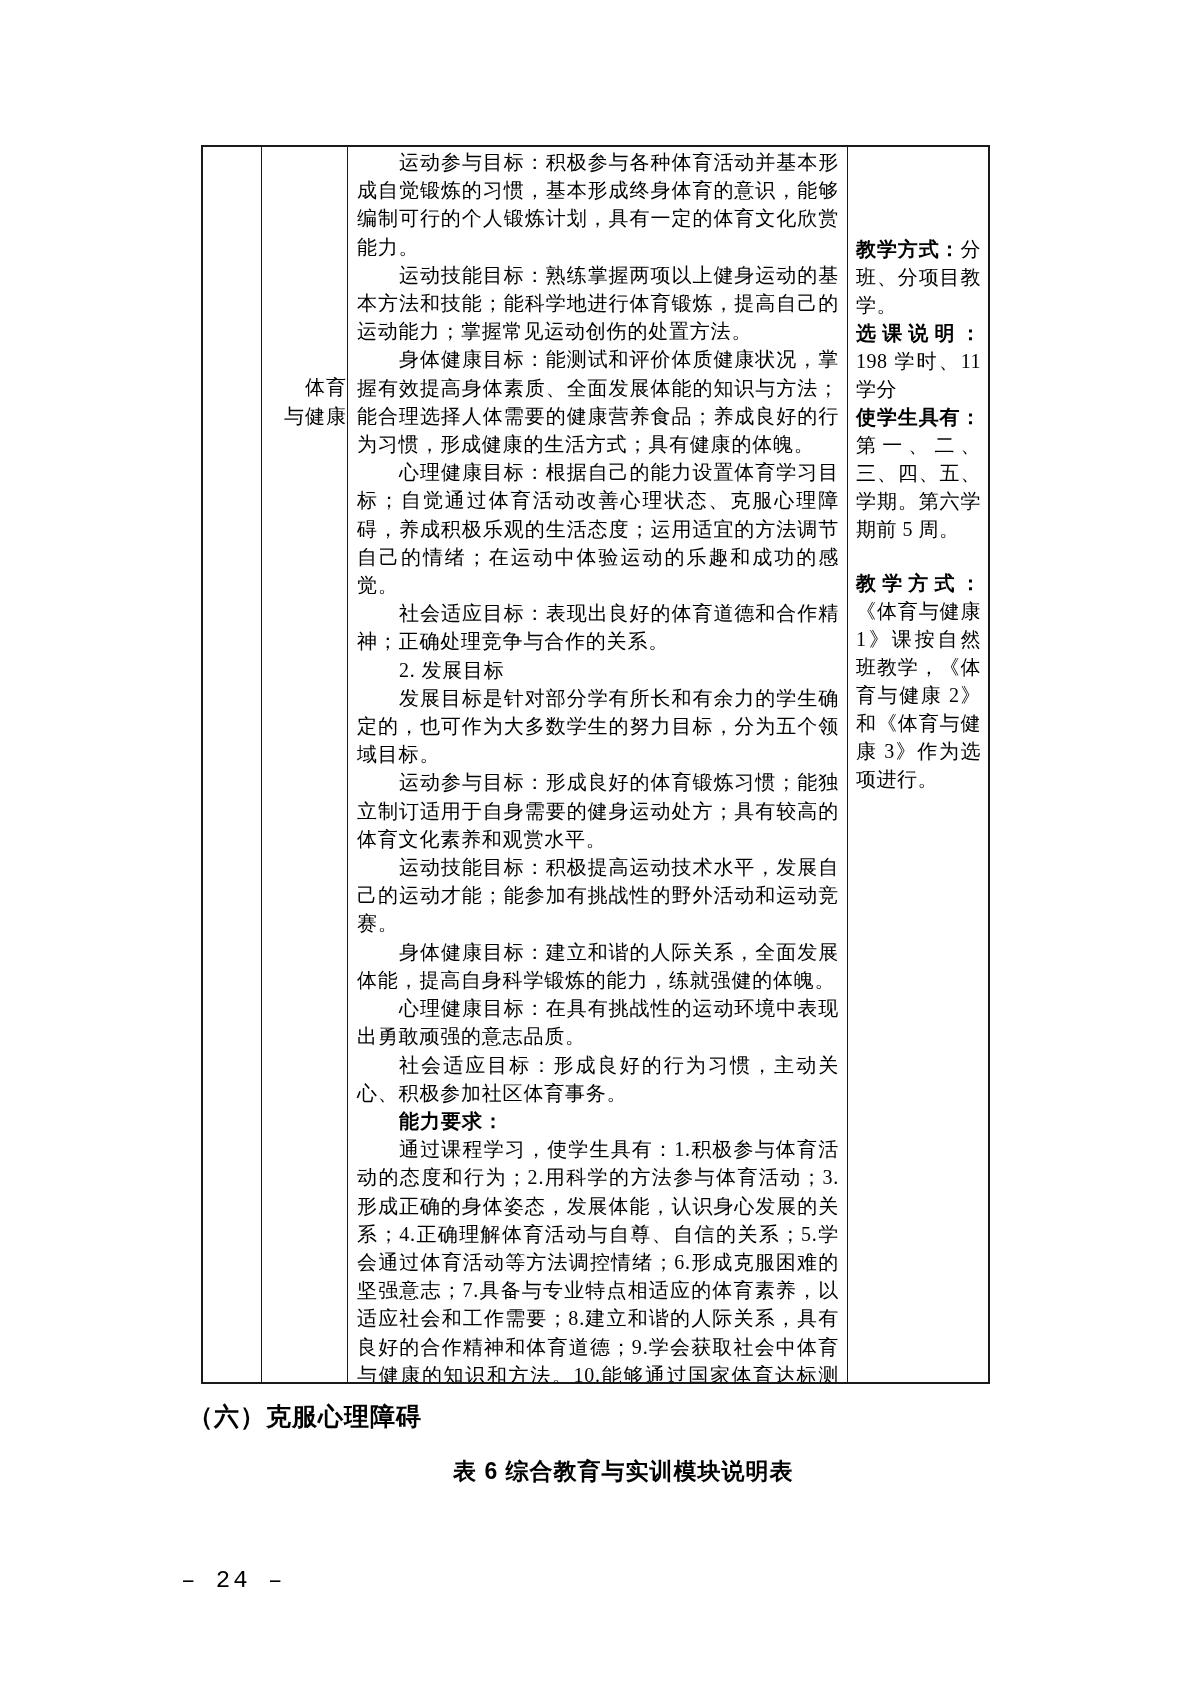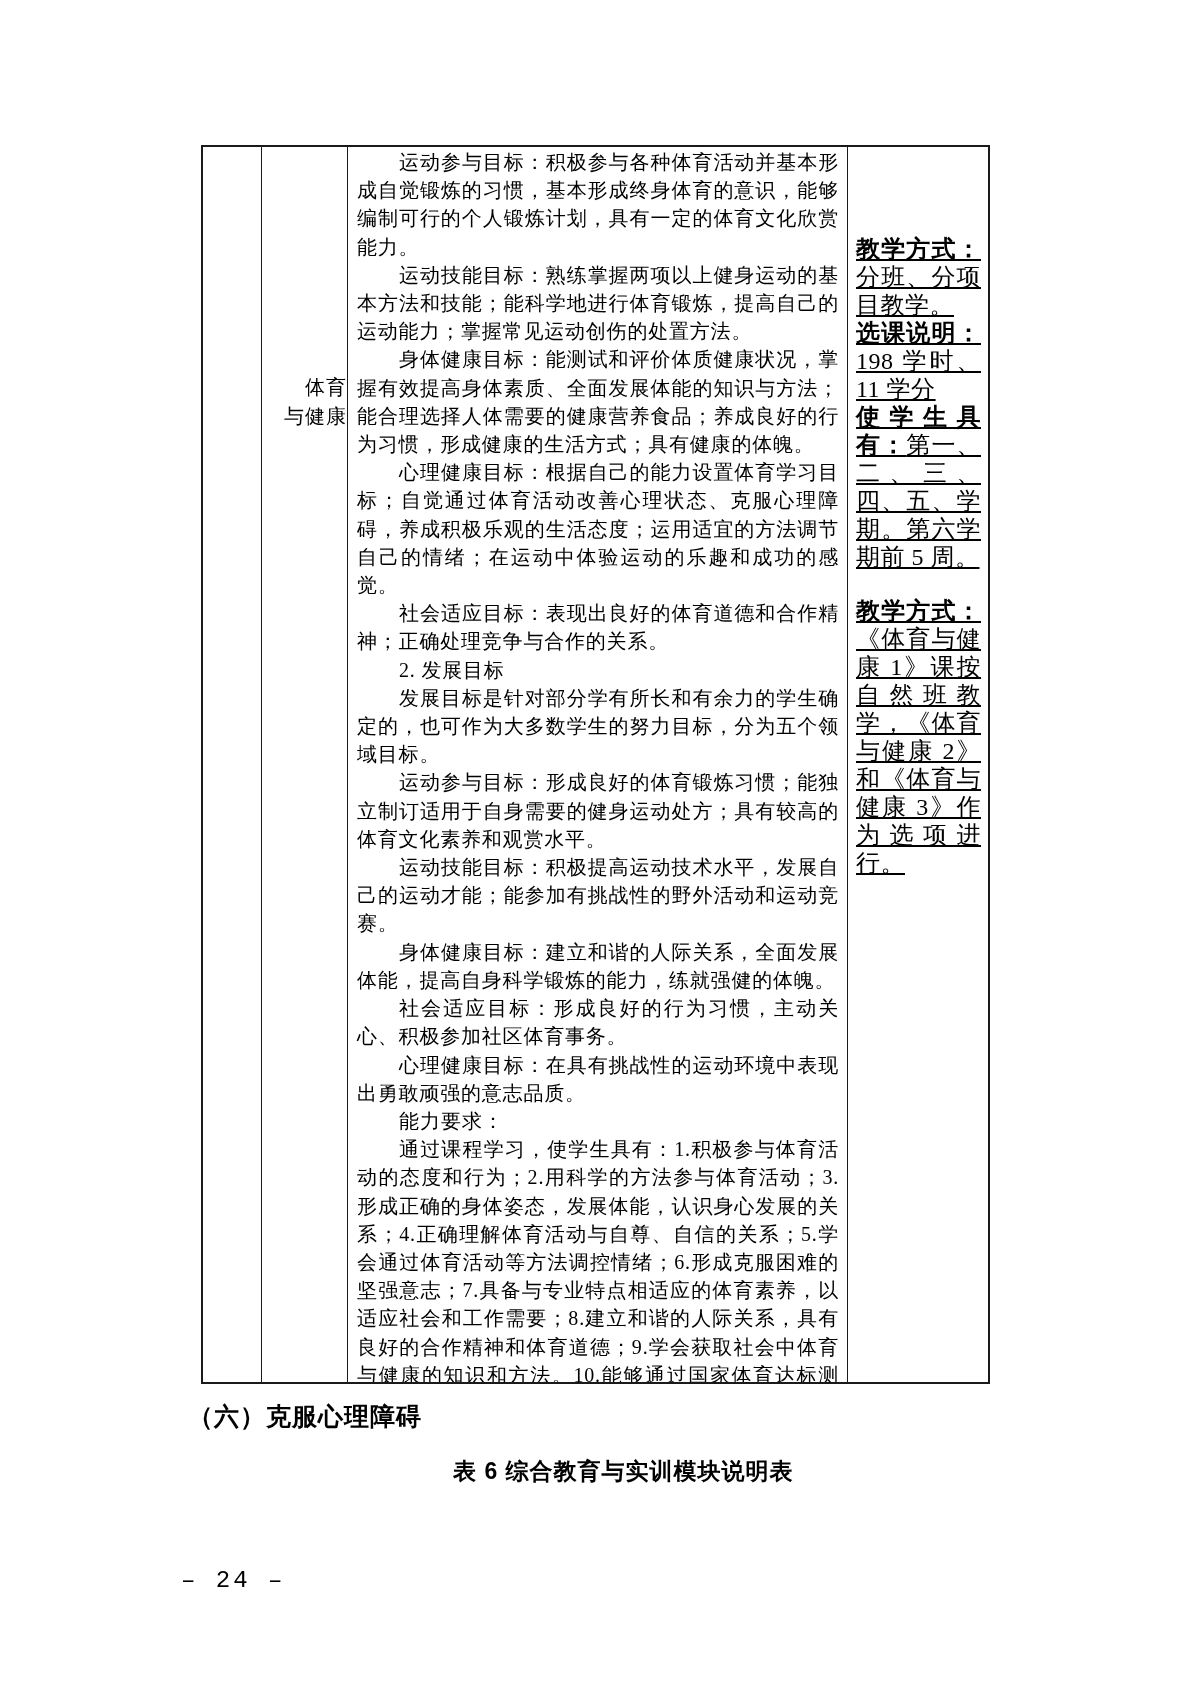--- a/index.html
+++ b/index.html
@@ -47,33 +47,32 @@
     font-size: 20px;
     line-height: 28.2px;
     text-align: justify;
     letter-spacing: 0.8px;
   }
   .col-objectives p {
     margin: 0;
     text-indent: 42px;
   }
   .col-objectives p.para-bold {
-    font-weight: normal;
+    font-weight: bold;
     font-family: "Liberation Sans", "DejaVu Sans", sans-serif;
     letter-spacing: 1px;
   }
 
   .col-meta {
     flex: 1;
     padding: 88px 7px 0 8px;
-    font-size: 24px;
+    font-size: 20px;
     line-height: 28px;
     text-align: justify;
     letter-spacing: 0.5px;
-    text-decoration: underline;
   }
   .col-meta p { margin: 0; }
   .col-meta p b {
     font-weight: bold;
     font-family: "Liberation Sans", "DejaVu Sans", sans-serif;
   }
   .meta-gap { margin-top: 26px !important; }
 
   .section-heading {
     position: absolute;
@@ -116,22 +115,22 @@
     <p>运动参与目标：积极参与各种体育活动并基本形成自觉锻炼的习惯，基本形成终身体育的意识，能够编制可行的个人锻炼计划，具有一定的体育文化欣赏能力。</p>
     <p>运动技能目标：熟练掌握两项以上健身运动的基本方法和技能；能科学地进行体育锻炼，提高自己的运动能力；掌握常见运动创伤的处置方法。</p>
     <p>身体健康目标：能测试和评价体质健康状况，掌握有效提高身体素质、全面发展体能的知识与方法；能合理选择人体需要的健康营养食品；养成良好的行为习惯，形成健康的生活方式；具有健康的体魄。</p>
     <p>心理健康目标：根据自己的能力设置体育学习目标；自觉通过体育活动改善心理状态、克服心理障碍，养成积极乐观的生活态度；运用适宜的方法调节自己的情绪；在运动中体验运动的乐趣和成功的感觉。</p>
     <p>社会适应目标：表现出良好的体育道德和合作精神；正确处理竞争与合作的关系。</p>
     <p>2. 发展目标</p>
     <p>发展目标是针对部分学有所长和有余力的学生确定的，也可作为大多数学生的努力目标，分为五个领域目标。</p>
     <p>运动参与目标：形成良好的体育锻炼习惯；能独立制订适用于自身需要的健身运动处方；具有较高的体育文化素养和观赏水平。</p>
     <p>运动技能目标：积极提高运动技术水平，发展自己的运动才能；能参加有挑战性的野外活动和运动竞赛。</p>
     <p>身体健康目标：建立和谐的人际关系，全面发展体能，提高自身科学锻炼的能力，练就强健的体魄。</p>
+    <p>心理健康目标：在具有挑战性的运动环境中表现出勇敢顽强的意志品质。</p>
     <p>社会适应目标：形成良好的行为习惯，主动关心、积极参加社区体育事务。</p>
-    <p>心理健康目标：在具有挑战性的运动环境中表现出勇敢顽强的意志品质。</p>
     <p class="para-bold">能力要求：</p>
     <p>通过课程学习，使学生具有：1.积极参与体育活动的态度和行为；2.用科学的方法参与体育活动；3.形成正确的身体姿态，发展体能，认识身心发展的关系；4.正确理解体育活动与自尊、自信的关系；5.学会通过体育活动等方法调控情绪；6.形成克服困难的坚强意志；7.具备与专业特点相适应的体育素养，以适应社会和工作需要；8.建立和谐的人际关系，具有良好的合作精神和体育道德；9.学会获取社会中体育与健康的知识和方法。10.能够通过国家体育达标测试，达到合格水平。</p>
   </div>
 
   <div class="col col-meta">
     <p><b>教学方式：</b><span>分班、分项目教学。</span></p>
     <p><b>选课说明：</b><span>198 学时、11 学分</span></p>
     <p><b>使学生具有：</b><span>第一、二、三、四、五、学期。第六学期前 5 周。</span></p>
     <p class="meta-gap"><b>教学方式：</b><span>《体育与健康 1》课按自然班教学，《体育与健康 2》和《体育与健康 3》作为选项进行。</span></p>
   </div>

